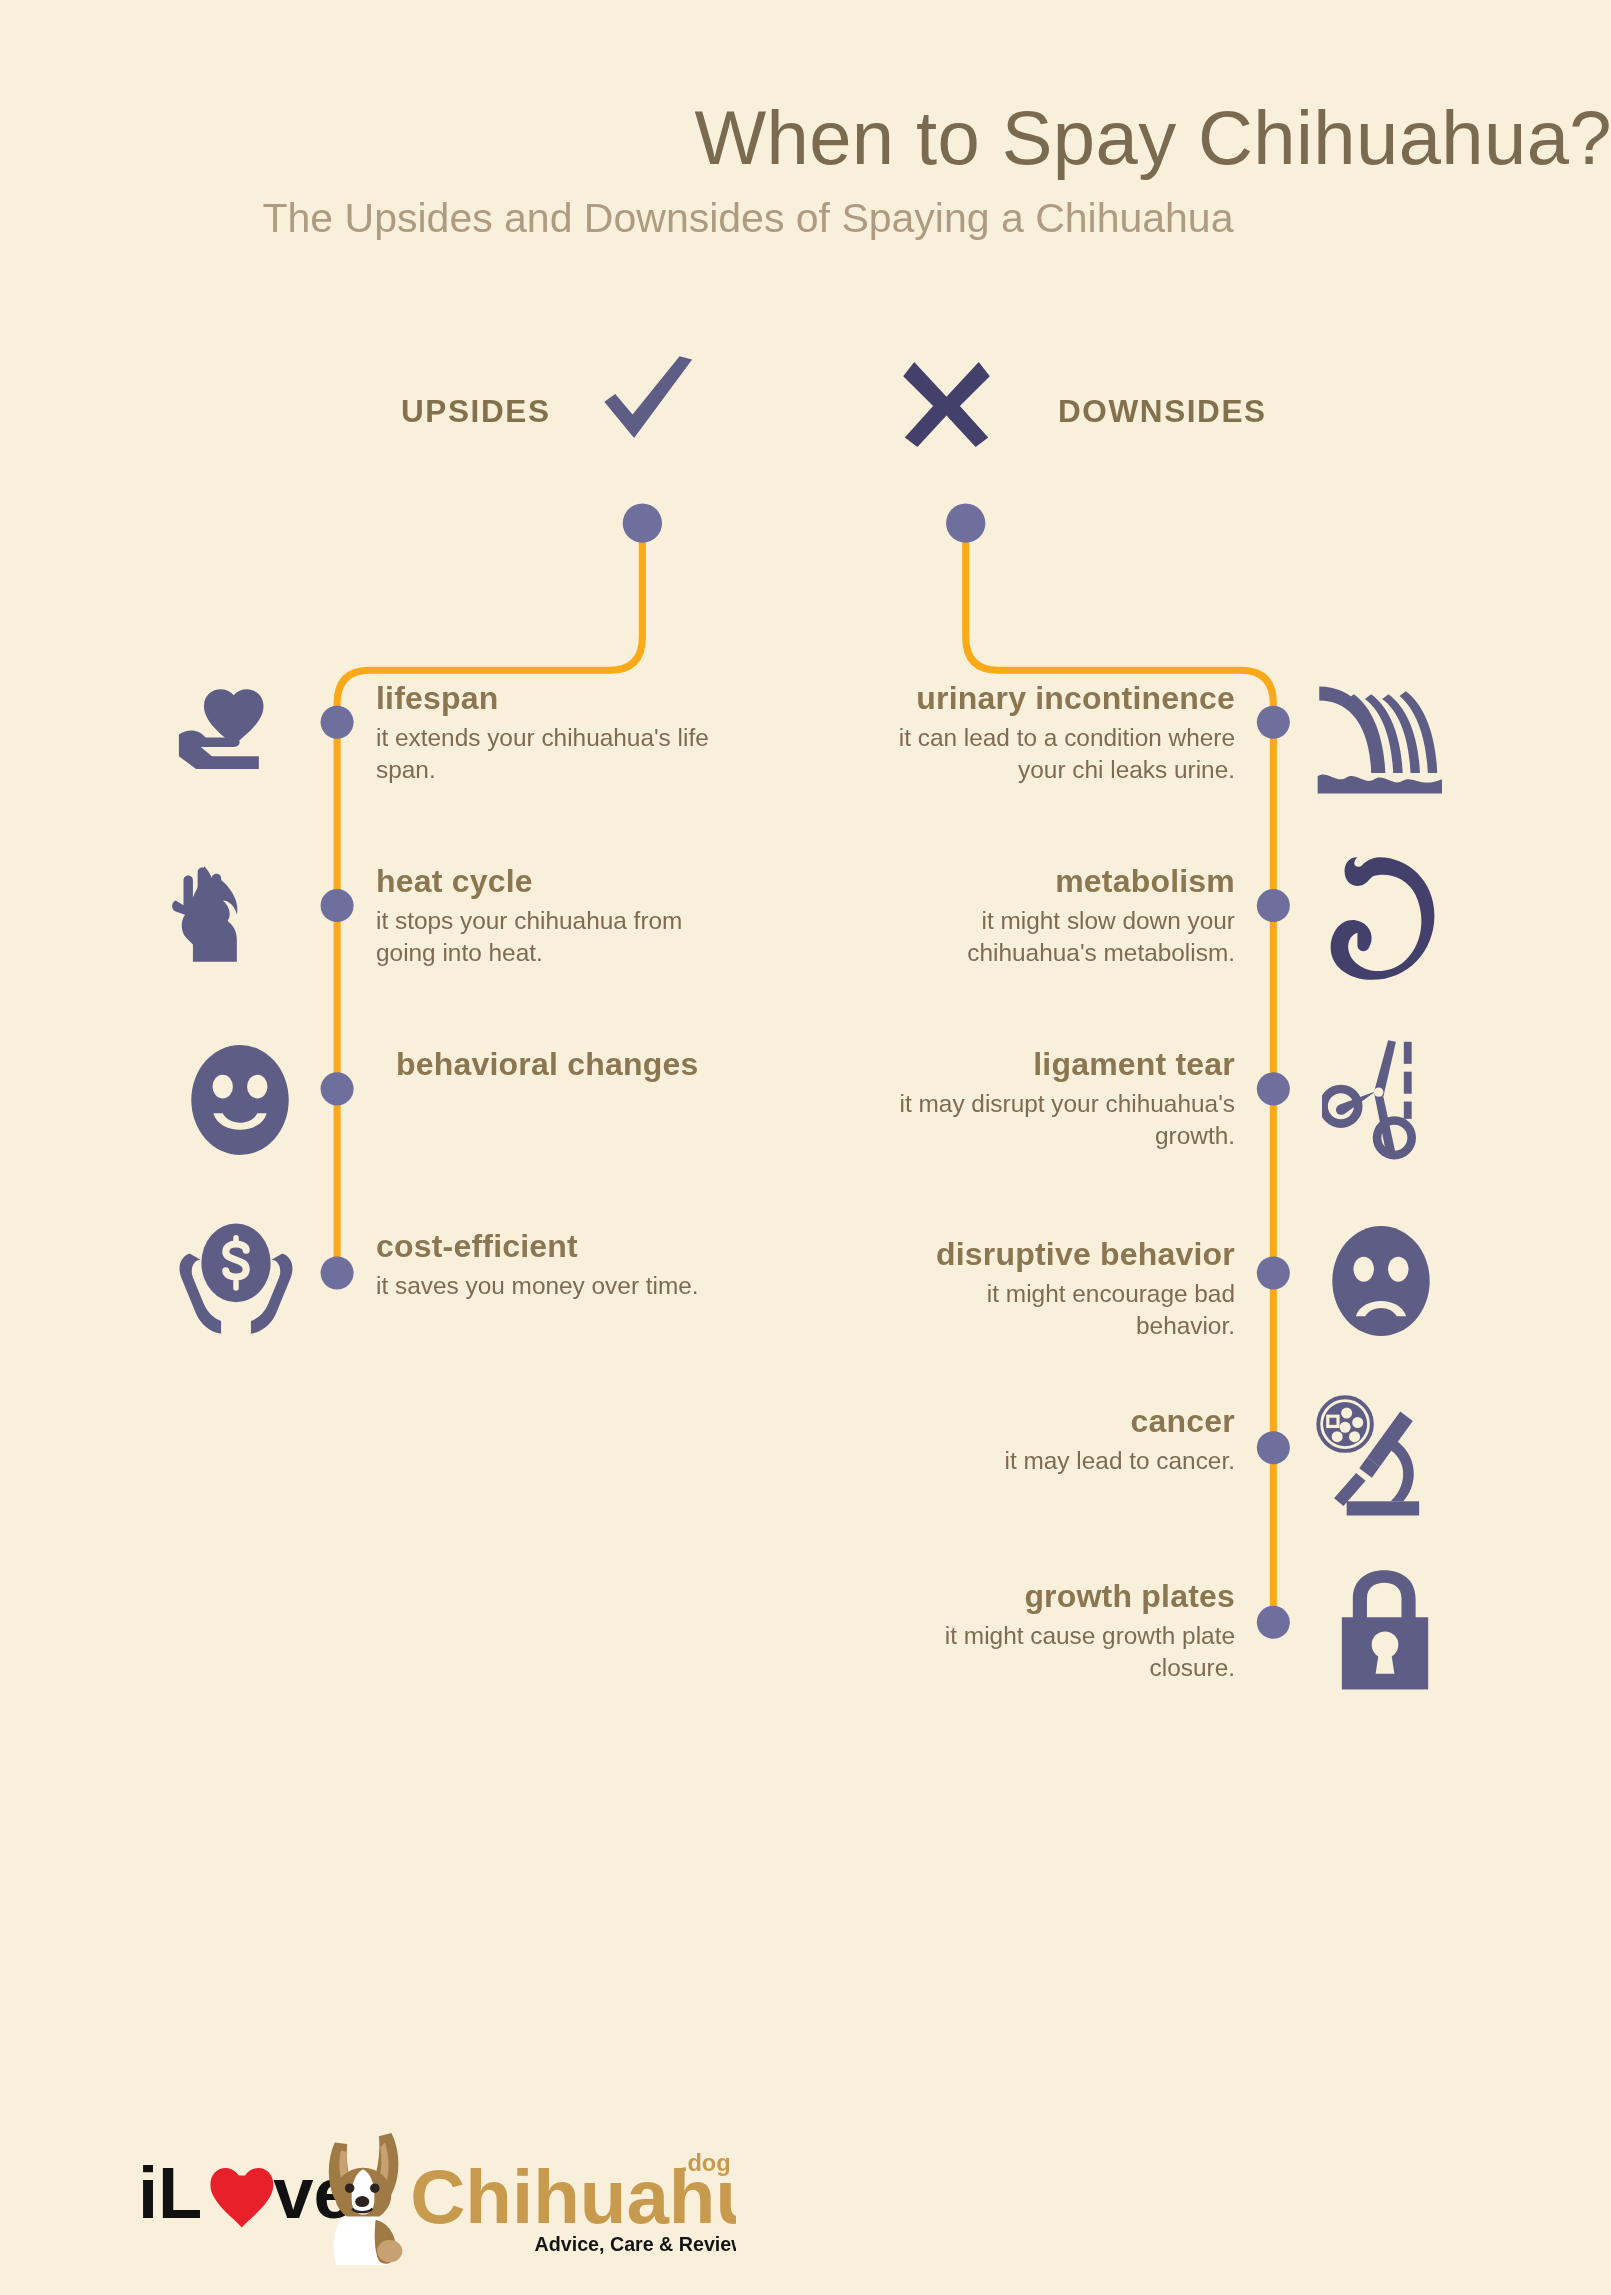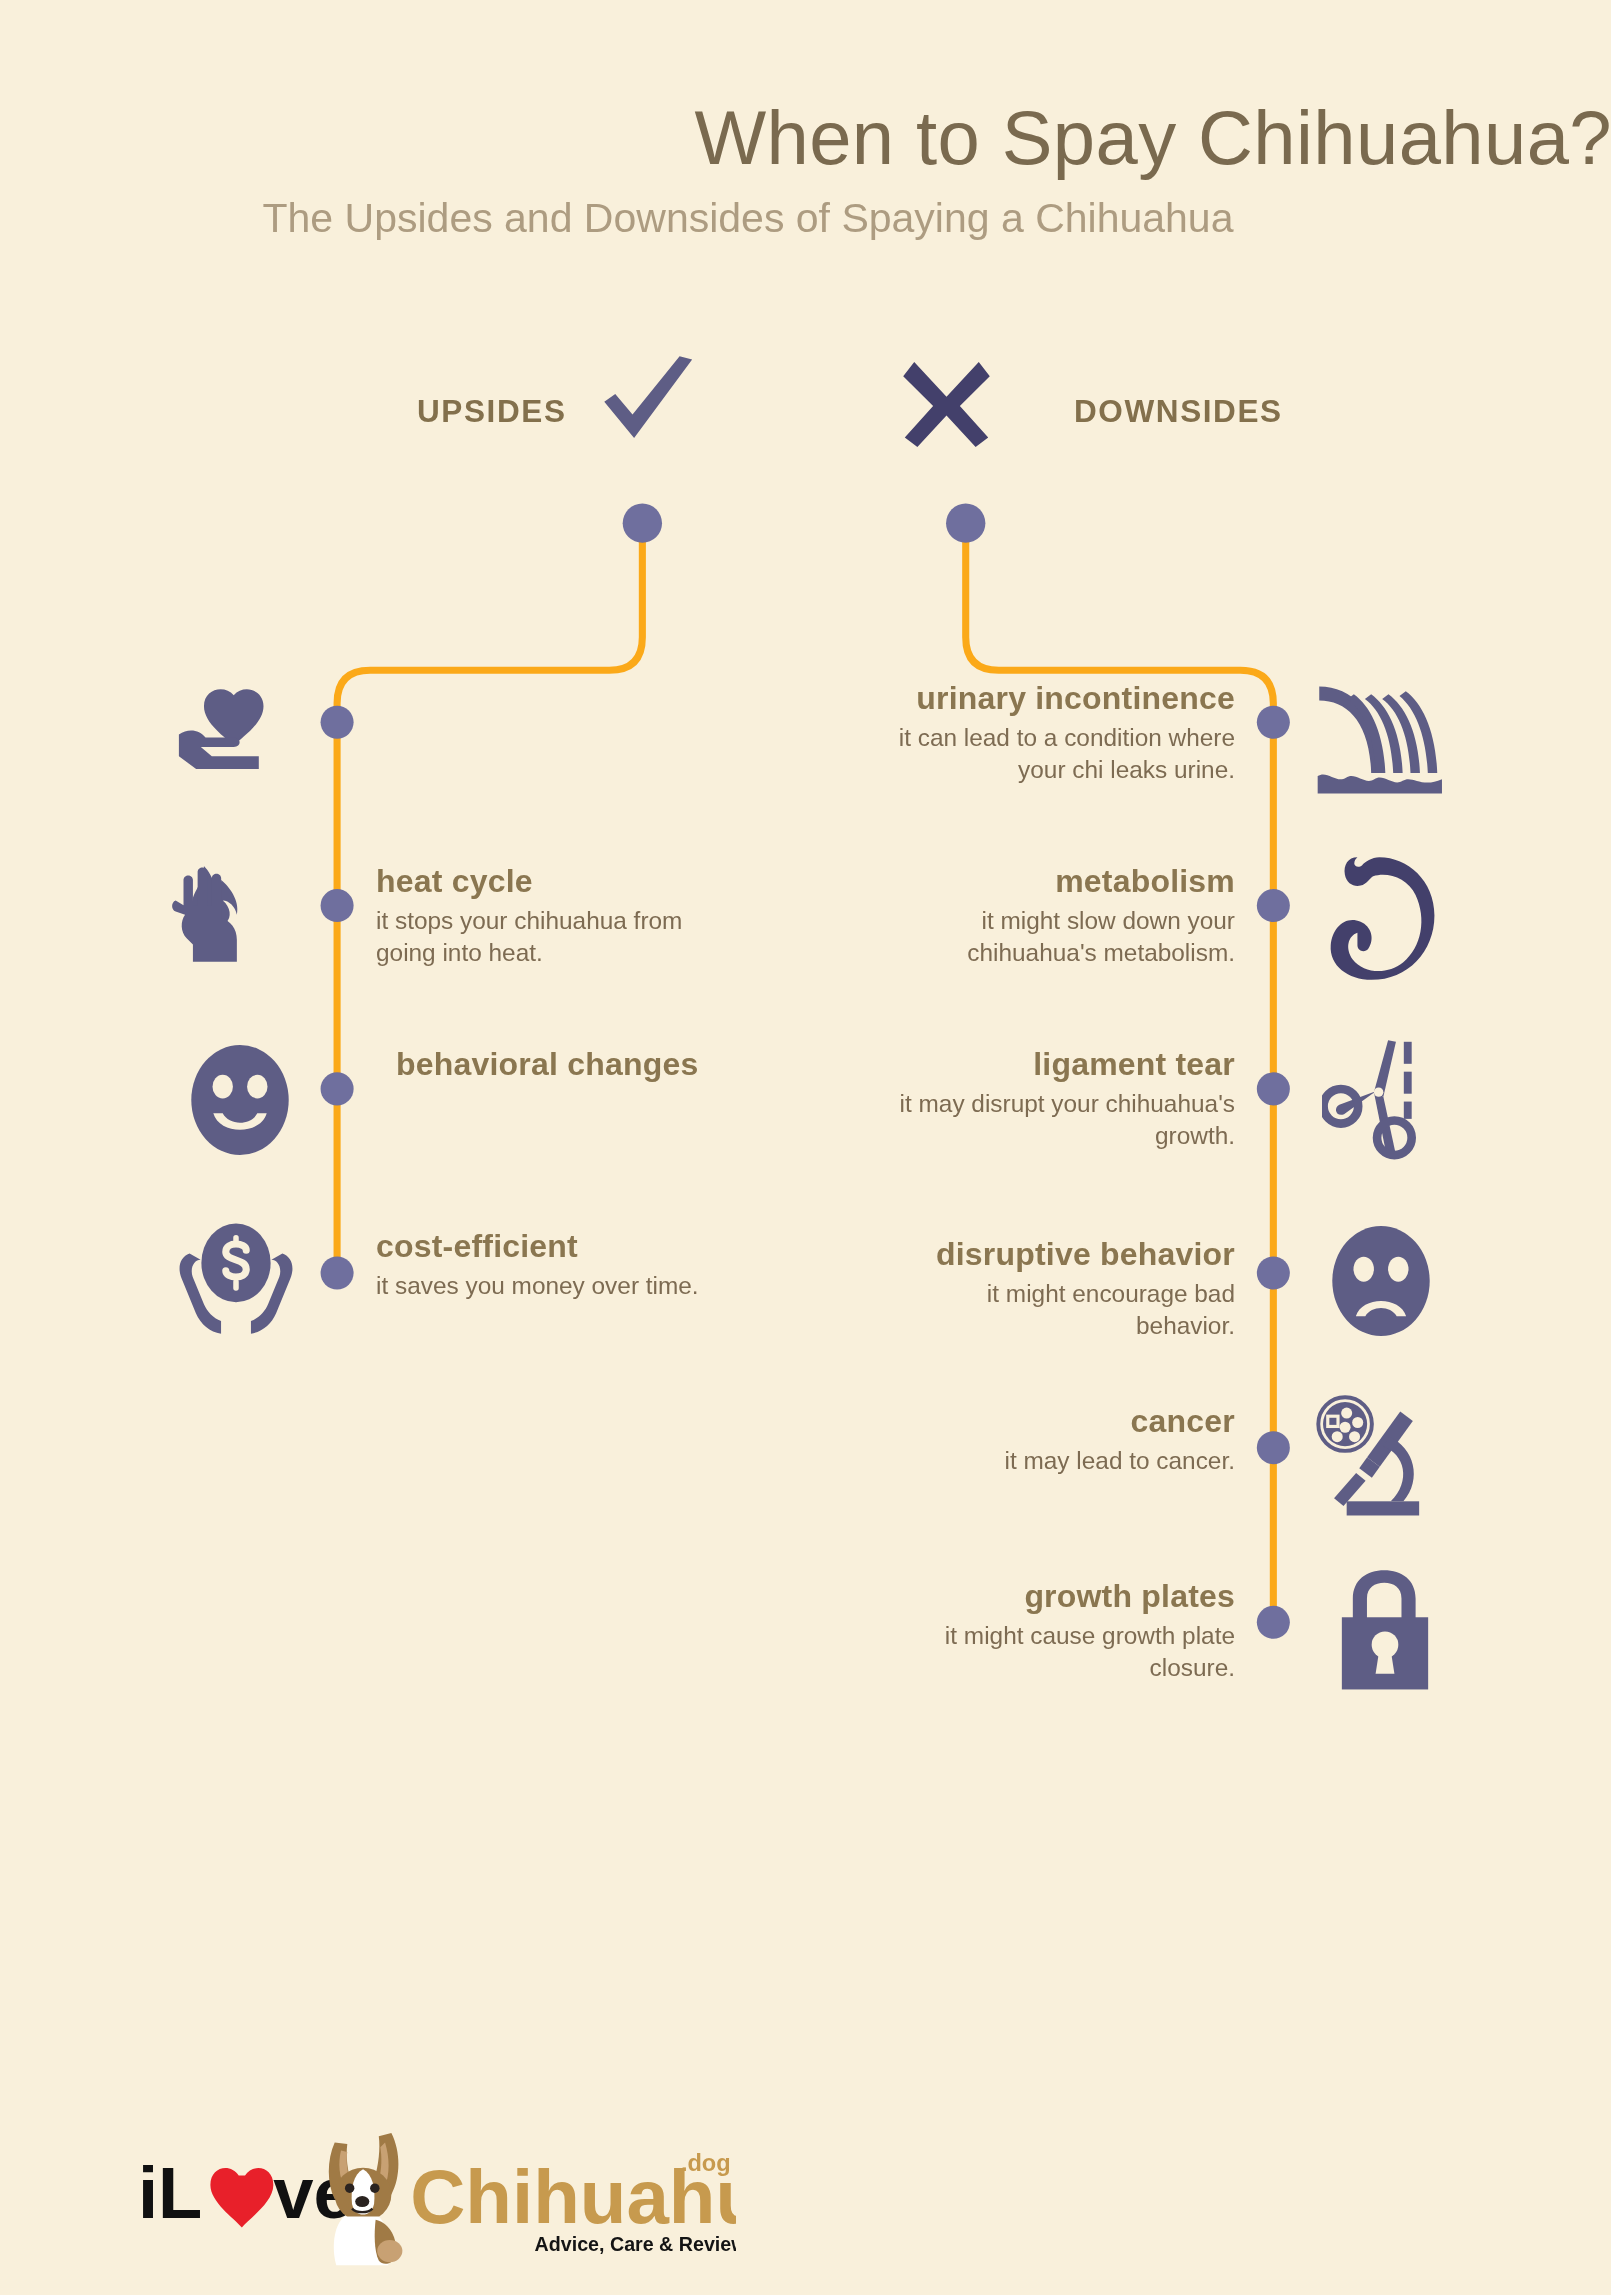--- a/index.html
+++ b/index.html
@@ -43,21 +43,20 @@
     font-family: "Liberation Sans Narrow", "Liberation Sans", sans-serif;
   }
 
   
   .col-head {
     position: absolute;
     font-size: 31.5px;
     font-weight: 700;
     color: #83704C;
     letter-spacing: 1.6px;
-    margin-left: 16px;
   }
   .col-head.upsides { left: 401px; top: 393px; }
   .col-head.downsides { left: 1058px; top: 393px; }
 
   .mark-check { position: absolute; left: 598px; top: 356px; }
   .mark-cross { position: absolute; left: 903px; top: 362px; }
 
   
   #tl {
     position: absolute;
@@ -161,20 +160,24 @@
     <circle cx="1618" cy="1618" r="21" fill="#6F6F9E"></circle>
     <circle cx="1618" cy="1840" r="21" fill="#6F6F9E"></circle>
     <circle cx="1618" cy="2062" r="21" fill="#6F6F9E"></circle>
   </svg>
 
   <div class="icon-box" style="left:165px; top:667px;">
     <svg width="126" height="94" viewBox="0 0 160 120">
       <path d="M72 8 C60 -6 34 0 34 22 C34 44 62 62 72 72 C82 62 110 44 110 22 C110 0 84 -6 72 8 Z" fill="#5E5D85"></path>
       <path d="M2 58 L2 86 L24 102 L104 102 L104 86 L44 86 L30 74 L72 74 C82 74 82 62 72 62 L36 62 C28 52 14 50 2 58 Z" fill="#5E5D85"></path>
     </svg>
+  </div>
+  <div class="text-box left" style="left:376px; top:681px;">
+    <div class="item-title">lifespan</div>
+    <div class="item-desc">it extends your chihuahua's life span.</div>
   </div>
 
   <div class="icon-box" style="left:165px; top:848px;">
     <svg width="142" height="102" viewBox="0 0 180 130">
       <path d="M44 0 C46 22 28 30 28 54 C28 74 40 86 54 88 C44 76 46 62 56 54 C54 68 64 76 72 72 C80 66 78 52 68 44 C76 44 84 52 86 62 C90 44 76 26 66 18 C66 30 60 34 58 28 C56 16 50 6 44 0 Z" fill="#5E5D85"></path>
       <path d="M8 44 C2 46 2 56 8 58 L20 62 C14 70 14 84 22 92 L30 100 L30 122 L86 122 L86 94 C86 80 78 70 66 66 L66 16 C66 8 54 8 54 16 L54 50 L48 50 L48 8 C48 0 36 0 36 8 L36 50 L30 50 L30 18 C30 10 18 10 18 18 L18 50 Z" fill="#5E5D85"></path>
     </svg>
   </div>
   <div class="text-box left" style="left:376px; top:864px;">
     <div class="item-title">heat cycle</div>

